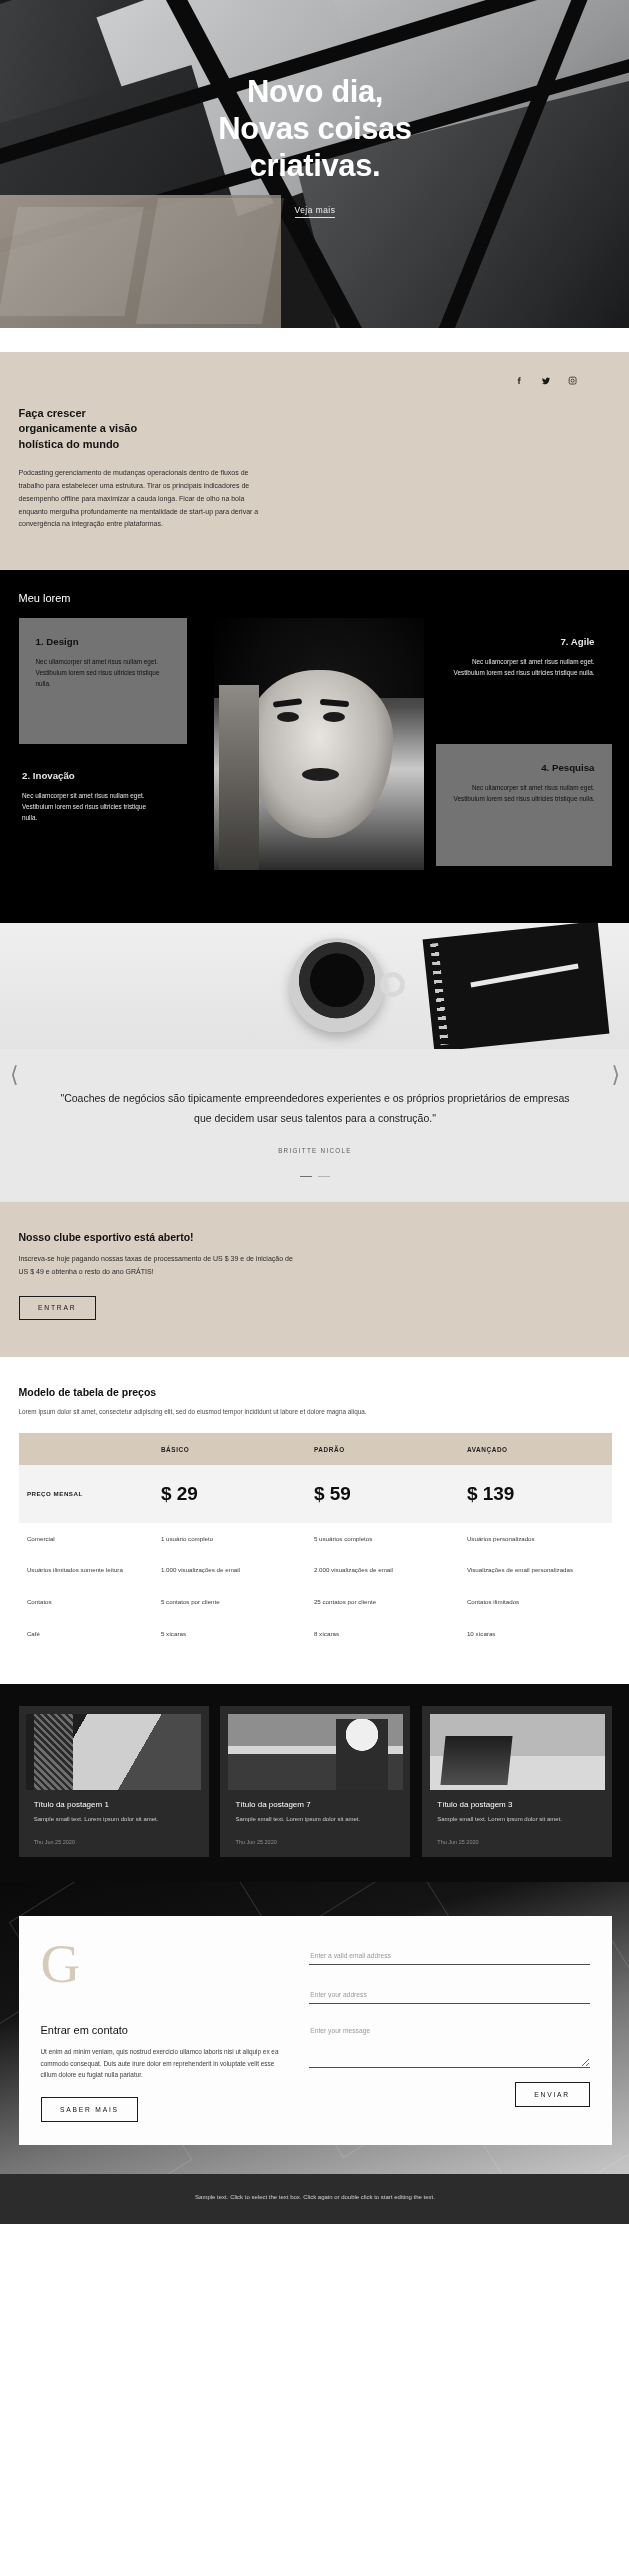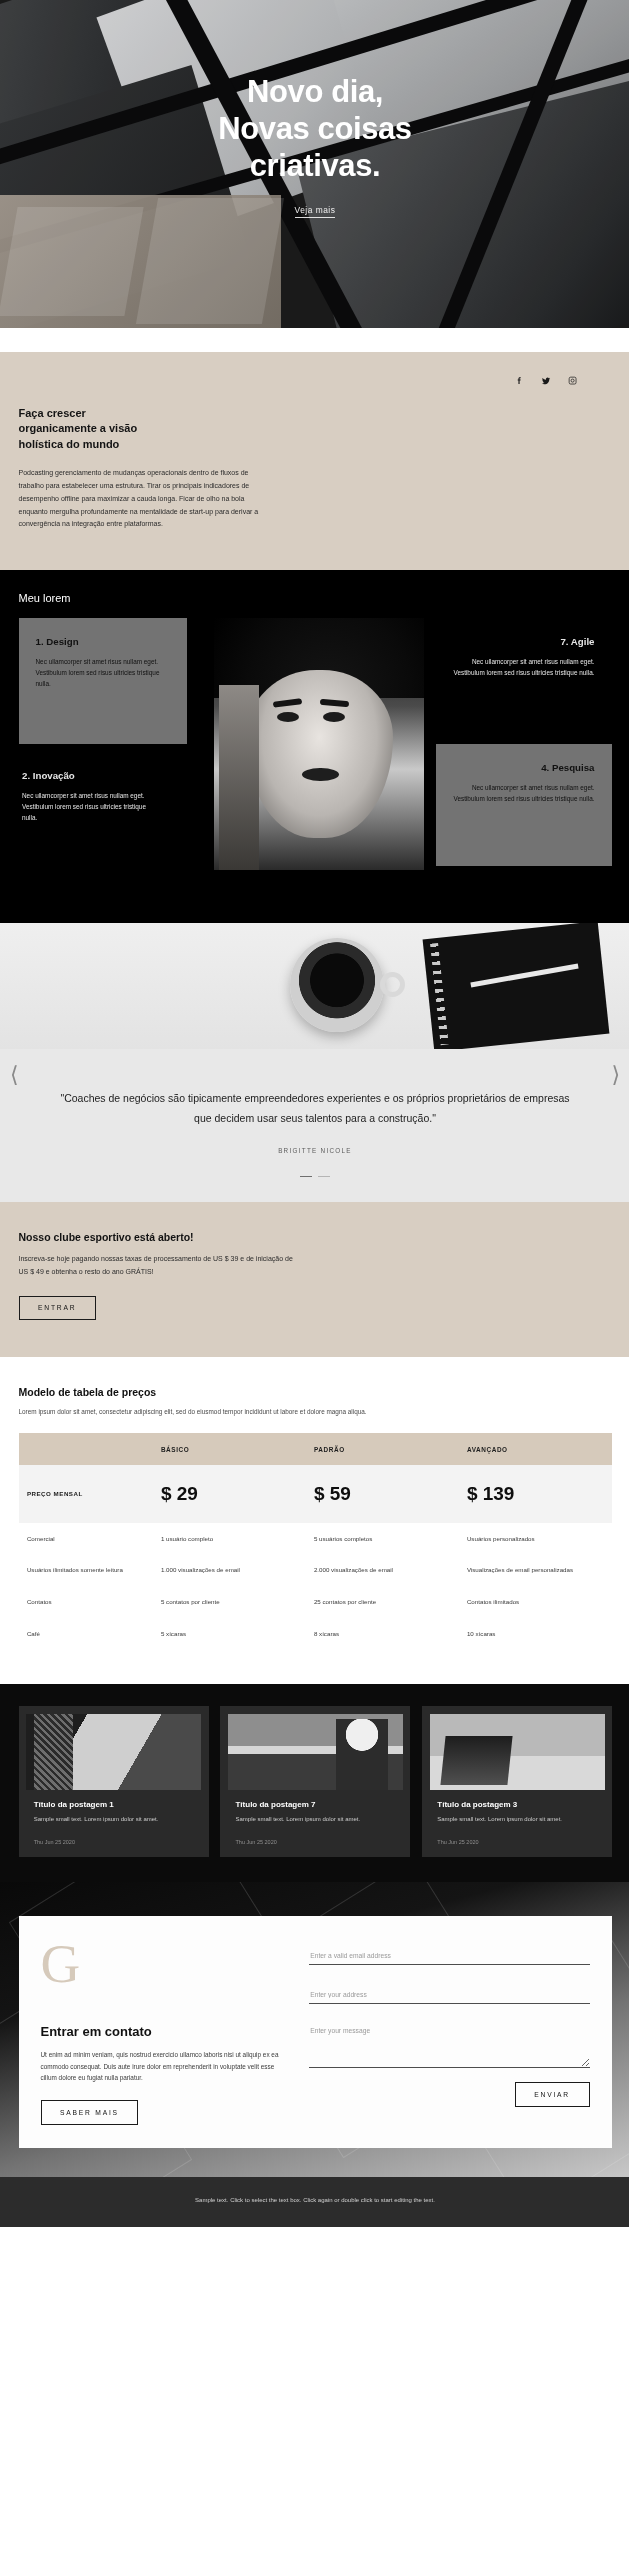--- a/index.html
+++ b/index.html
@@ -177,36 +177,36 @@
   .blog-thumb { width: 175px; height: 76px; margin: 0 auto 10px; overflow: hidden; position: relative; }
   .bt1 { background: linear-gradient(120deg,#1e1e1e 0 28%, #cfcfcf 28% 62%, #4a4a4a 62% 100%); }
   .bt1:after { content:''; position:absolute; left:8.4px; top:0; width:39px; height:76px;
     background: repeating-linear-gradient(45deg,#2b2b2b 0 2.5px,#6e6e6e 2.5px 5px); }
   .bt2 { background: linear-gradient(180deg,#8e8e8e 0 42%, #d6d6d6 42% 52%, #3b3b3b 52% 100%); }
   .bt2:after { content:''; position:absolute; right:15px; top:5px; width:52px; height:71px;
     background: radial-gradient(circle at 50% 22%, #efefef 0 26%, #2c2c2c 27% 100%); }
   .bt3 { background: linear-gradient(180deg,#b9b9b9 0 55%, #d9d9d9 55% 100%); }
   .bt3:after { content:''; position:absolute; left:13.4px; top:22px; width:67px; height:49px;
     background: linear-gradient(180deg,#1d1d1d,#505050); transform: skewX(-6deg); }
-  .blog-card h4 { font-size: 8px; font-weight: 700; color: #fff; padding: 0 7.6px; margin-bottom: 6.7px; }
+  .blog-card h4 { font-size: 8px; font-weight: 400; color: #fff; padding: 0 7.6px; margin-bottom: 6.7px; }
   .blog-card p { font-size: 6px; line-height: 1.65; color: #cccccc; padding: 0 7.6px; margin-bottom: 13.4px; }
   .blog-card .date { font-size: 5.5px; color: #8f8f8f; padding: 0 7.6px; }
 
   
   .sec-contact { position: relative; background: #0d0d0d; padding: 34px 0 28.6px; overflow: hidden; }
   .contact-bg { position: absolute; inset: 0;
     background: linear-gradient(165deg, #090909 0%, #141414 30%, #737373 62%, #c8c8c8 100%); }
   .contact-bg .tile { position: absolute; background: transparent; border: 0.8px solid rgba(255,255,255,0.14);
     transform: rotate(-32deg); }
   .contact-card { position: relative; width: 593px; margin: 0 auto; background: #fdfdfd;
     display: flex; padding: 25px 22px 23.5px; z-index: 3; }
   .contact-left { width: 269px; padding-right: 18.5px; position: relative; }
   .bigG { font-family: "Liberation Serif", serif; font-size: 55px; color: #d6cabb; line-height: 0.85;
     margin-bottom: 37px; }
-  .contact-h { font-size: 13px; font-weight: 700; margin-bottom: 10px; color: #111; }
+  .contact-h { font-size: 11px; font-weight: 400; margin-bottom: 10px; color: #111; }
   .contact-p { font-size: 6.4px; line-height: 1.78; color: #3b3b3b; margin-bottom: 17px; }
   .contact-right { width: 282px; padding-top: 5px; }
   .field { width: 100%; border: 0; border-bottom: 0.8px solid #4d4d4d; background: transparent;
     font-family: "Liberation Sans", sans-serif; font-size: 6.7px; color: #222;
     padding: 3.4px 1.7px 5px; outline: none; margin-bottom: 20px; }
   .field::placeholder { color: #9a9a9a; }
   textarea.field { height: 44px; resize: vertical; margin-bottom: 11.8px; }
   .send-row { display: flex; justify-content: flex-end; }
 
   

